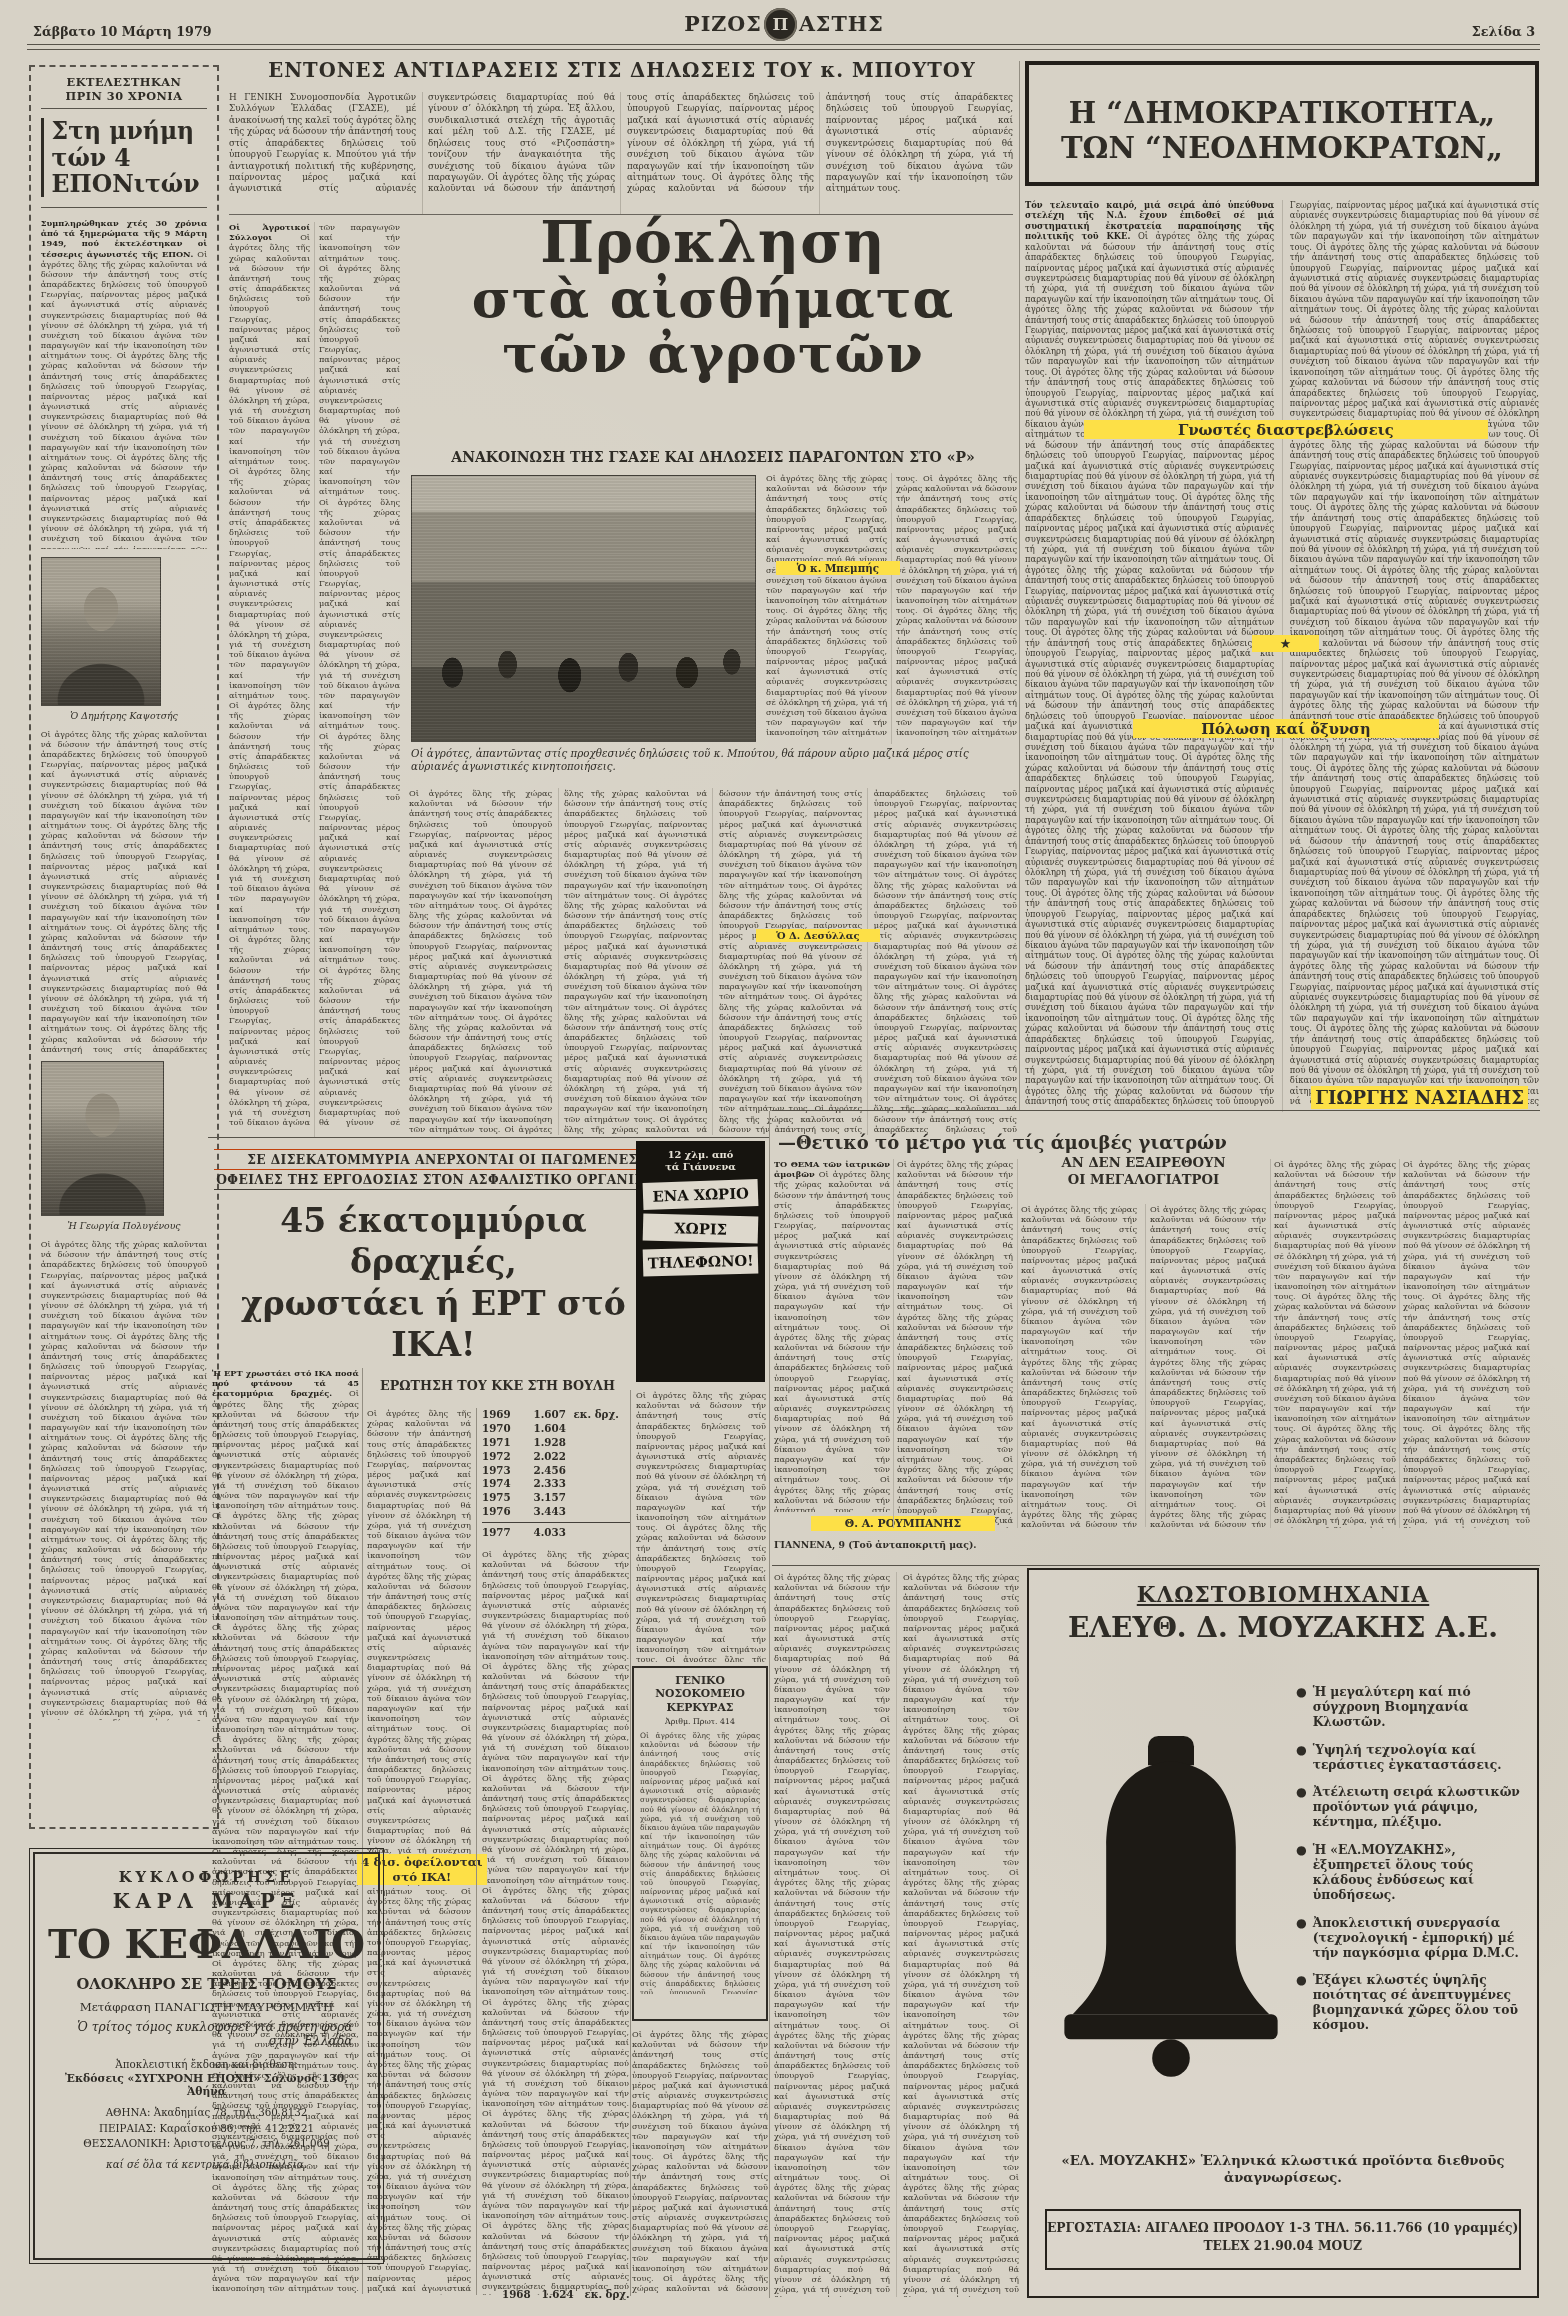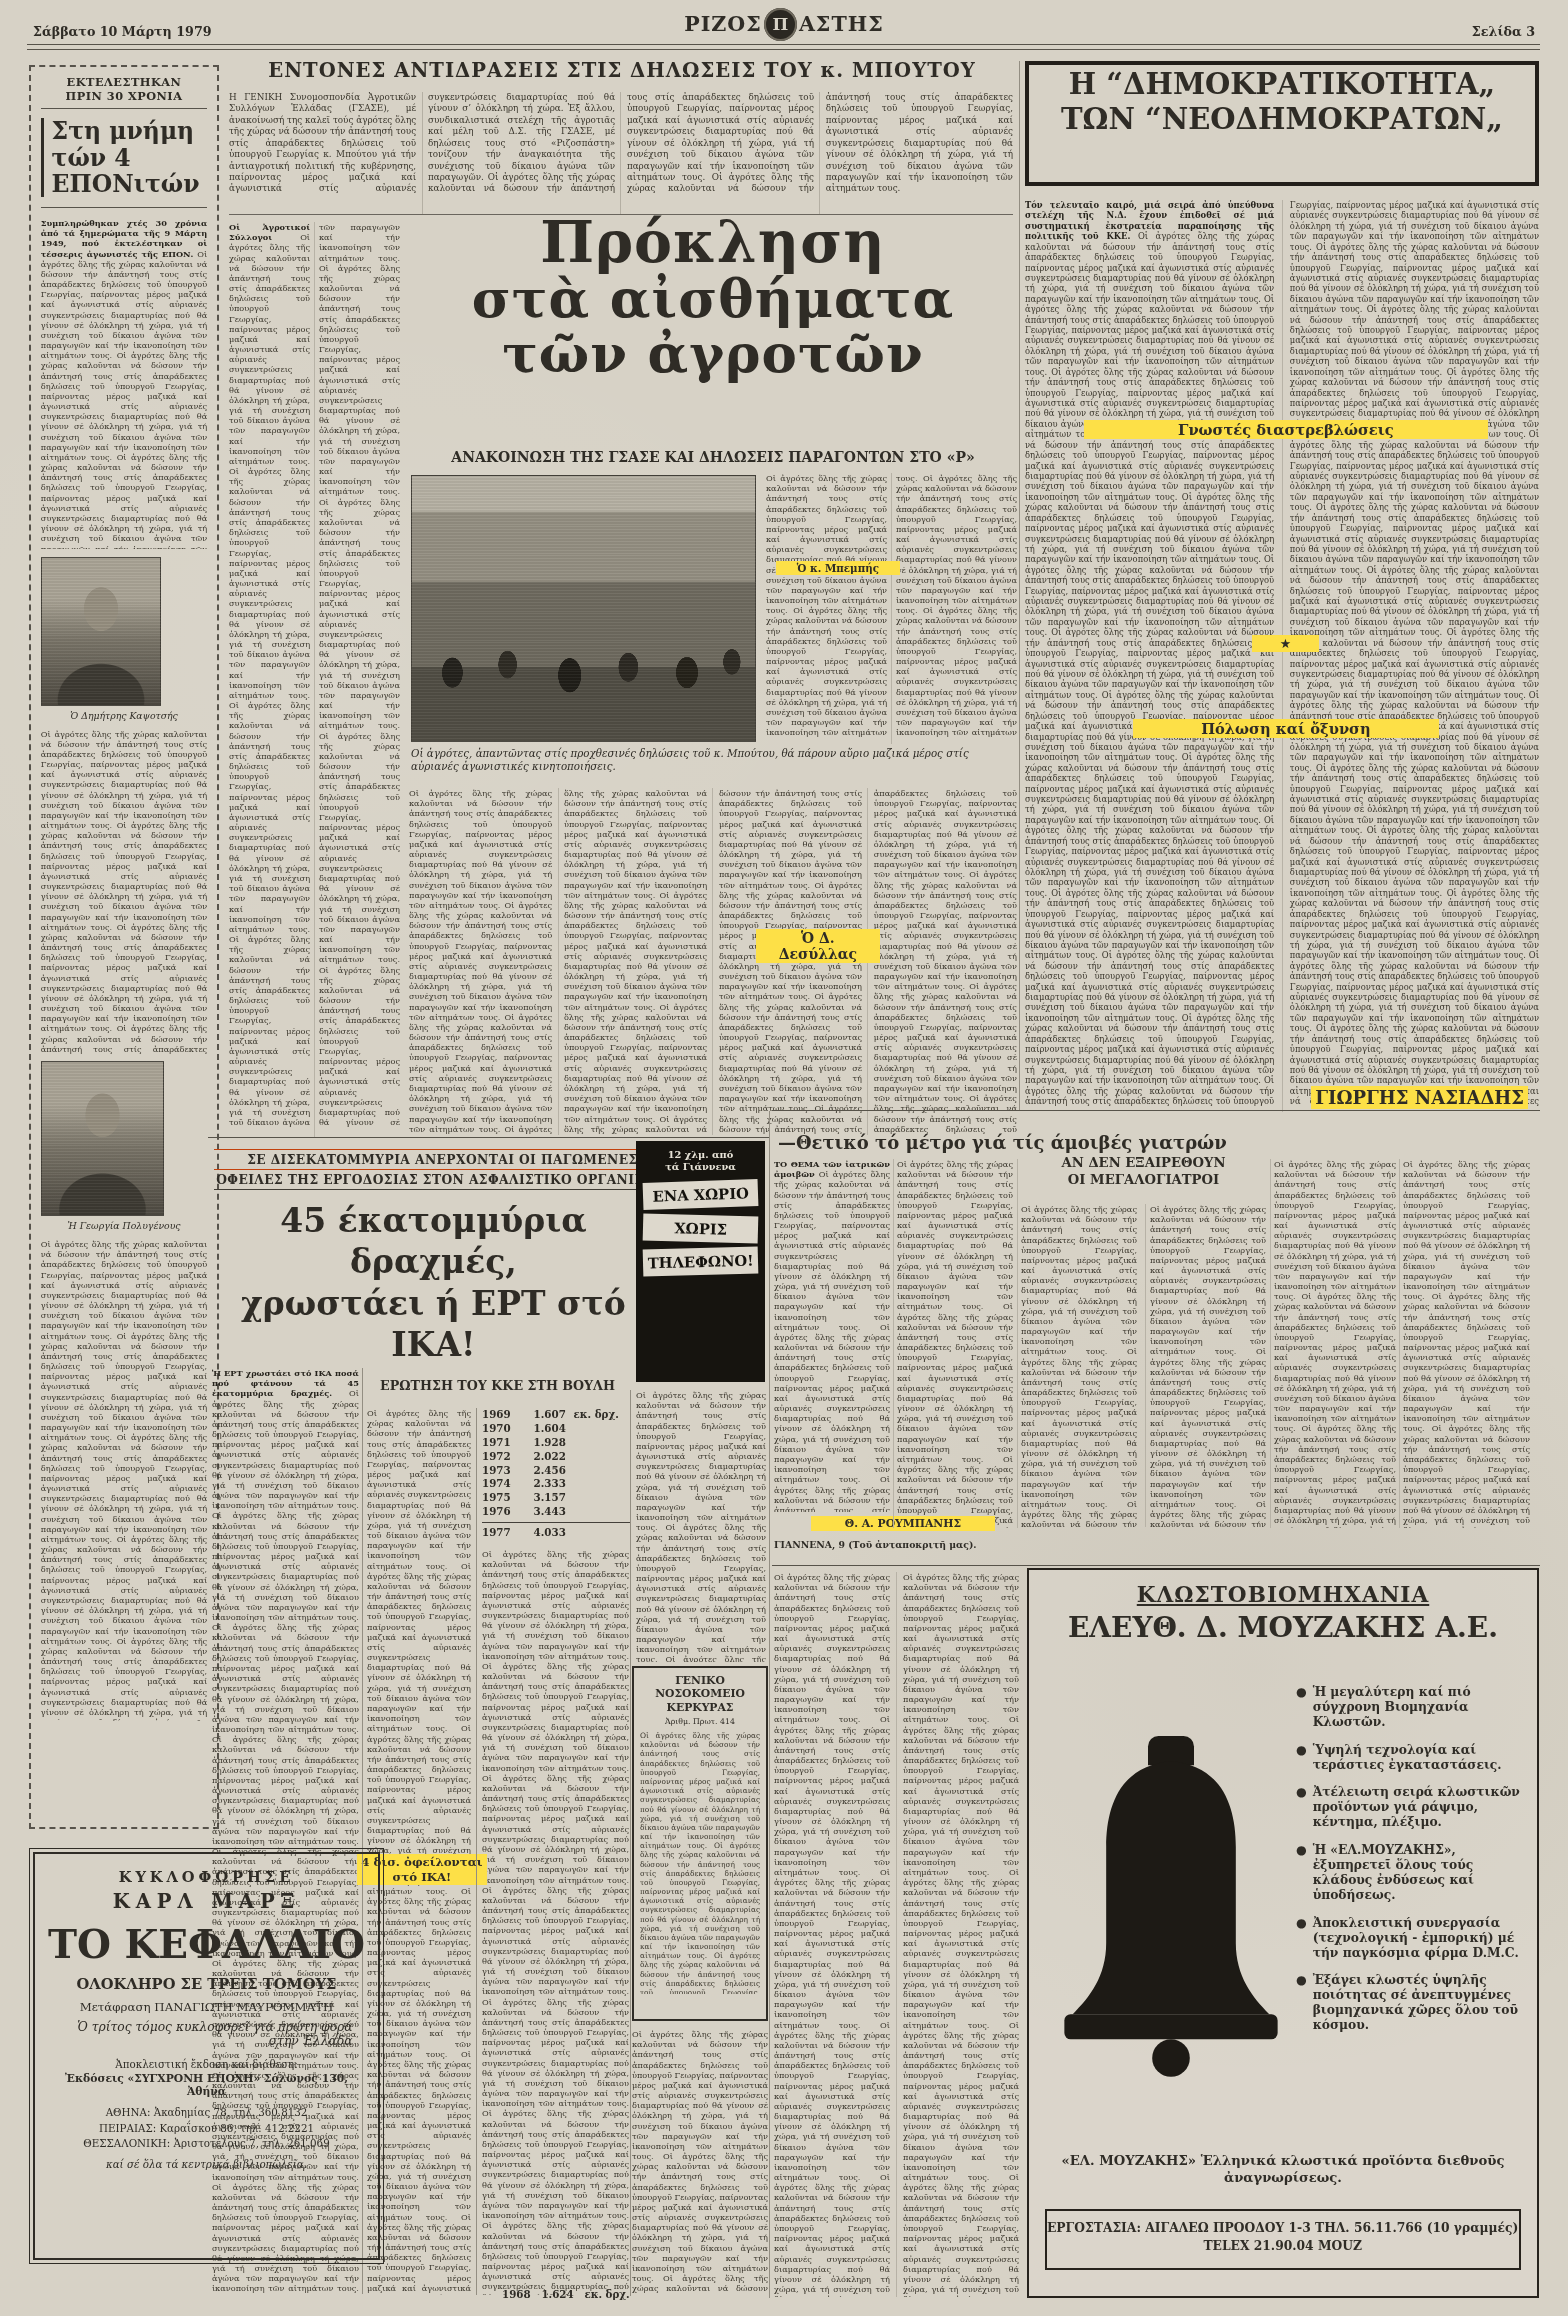--- a/index.html
+++ b/index.html
@@ -98,25 +98,25 @@
       <div style="font-size:57px;">Πρόκληση</div>
       <div style="font-size:53px;">στὰ αἰσθήματα</div>
       <div style="font-size:53px;">τῶν ἀγροτῶν</div>
     </div>
     <div class="abs c b" style="left:182px;top:390px;width:608px;font-size:14px;">ΑΝΑΚΟΙΝΩΣΗ ΤΗΣ ΓΣΑΣΕ ΚΑΙ ΔΗΛΩΣΕΙΣ ΠΑΡΑΓΟΝΤΩΝ ΣΤΟ «Ρ»</div>
     <div class="abs photo crowd" style="left:184px;top:416px;width:345px;height:267px;"></div>
     <div class="abs fill cols2" style="left:539px;top:414px;width:251px;height:271px;"><span>Οἱ ἀγρότες ὅλης τῆς χώρας καλοῦνται νά δώσουν τήν ἀπάντησή τους στίς ἀπαράδεκτες δηλώσεις τοῦ ὑπουργοῦ Γεωργίας, παίρνοντας μέρος μαζικά καί ἀγωνιστικά στίς αὐριανές συγκεντρώσεις διαμαρτυρίας πού θά γίνουν σέ ὁλόκληρη τή χώρα, γιά τή συνέχιση τοῦ δίκαιου ἀγώνα τῶν παραγωγῶν καί τήν ἱκανοποίηση τῶν αἰτημάτων τους. Οἱ ἀγρότες ὅλης τῆς χώρας καλοῦνται νά δώσουν τήν ἀπάντησή τους στίς ἀπαράδεκτες δηλώσεις τοῦ ὑπουργοῦ Γεωργίας, παίρνοντας μέρος μαζικά καί ἀγωνιστικά στίς αὐριανές συγκεντρώσεις διαμαρτυρίας πού θά γίνουν σέ ὁλόκληρη τή χώρα, γιά τή συνέχιση τοῦ δίκαιου ἀγώνα τῶν παραγωγῶν καί τήν ἱκανοποίηση τῶν αἰτημάτων τους. Οἱ ἀγρότες ὅλης τῆς χώρας καλοῦνται νά δώσουν τήν ἀπάντησή τους στίς ἀπαράδεκτες δηλώσεις τοῦ ὑπουργοῦ Γεωργίας, παίρνοντας μέρος μαζικά καί ἀγωνιστικά στίς αὐριανές συγκεντρώσεις διαμαρτυρίας πού θά γίνουν σέ ὁλόκληρη τή χώρα, γιά τή συνέχιση τοῦ δίκαιου ἀγώνα τῶν παραγωγῶν καί τήν ἱκανοποίηση τῶν αἰτημάτων τους. Οἱ ἀγρότες ὅλης τῆς χώρας καλοῦνται νά δώσουν τήν ἀπάντησή τους στίς ἀπαράδεκτες δηλώσεις τοῦ ὑπουργοῦ Γεωργίας, παίρνοντας μέρος μαζικά καί ἀγωνιστικά στίς αὐριανές συγκεντρώσεις διαμαρτυρίας πού θά γίνουν σέ ὁλόκληρη τή χώρα, γιά τή συνέχιση τοῦ δίκαιου ἀγώνα τῶν παραγωγῶν καί τήν ἱκανοποίηση τῶν αἰτημάτων τους. Οἱ ἀγρότες ὅλης τῆς χώρας καλοῦνται νά δώσουν τήν ἀπάντησή τους στίς ἀπαράδεκτες δηλώσεις τοῦ ὑπουργοῦ Γεωργίας, παίρνοντας μέρος μαζικά καί ἀγωνιστικά στίς αὐριανές συγκεντρώσεις διαμαρτυρίας πού θά γίνουν σέ ὁλόκληρη τή χώρα, γιά τή συνέχιση τοῦ δίκαιου ἀγώνα τῶν παραγωγῶν καί τήν ἱκανοποίηση τῶν αἰτημάτων τους. </span></div>
     <div class="abs c b ovl" style="left:549px;top:502px;width:116px;font-size:10.3px;">Ὁ κ. Μπεμπής</div>
     <div class="abs i" style="left:184px;top:688px;width:606px;font-size:10.3px;line-height:1.3;">Οἱ ἀγρότες, ἀπαντῶντας στίς προχθεσινές δηλώσεις τοῦ κ. Μπούτου, θά πάρουν αὔριο μαζικά μέρος στίς αὐριανές ἀγωνιστικές κινητοποιήσεις.</div>
     <div class="abs fill cols4" style="left:182px;top:729px;width:608px;height:347px;"><span>Οἱ ἀγρότες ὅλης τῆς χώρας καλοῦνται νά δώσουν τήν ἀπάντησή τους στίς ἀπαράδεκτες δηλώσεις τοῦ ὑπουργοῦ Γεωργίας, παίρνοντας μέρος μαζικά καί ἀγωνιστικά στίς αὐριανές συγκεντρώσεις διαμαρτυρίας πού θά γίνουν σέ ὁλόκληρη τή χώρα, γιά τή συνέχιση τοῦ δίκαιου ἀγώνα τῶν παραγωγῶν καί τήν ἱκανοποίηση τῶν αἰτημάτων τους. Οἱ ἀγρότες ὅλης τῆς χώρας καλοῦνται νά δώσουν τήν ἀπάντησή τους στίς ἀπαράδεκτες δηλώσεις τοῦ ὑπουργοῦ Γεωργίας, παίρνοντας μέρος μαζικά καί ἀγωνιστικά στίς αὐριανές συγκεντρώσεις διαμαρτυρίας πού θά γίνουν σέ ὁλόκληρη τή χώρα, γιά τή συνέχιση τοῦ δίκαιου ἀγώνα τῶν παραγωγῶν καί τήν ἱκανοποίηση τῶν αἰτημάτων τους. Οἱ ἀγρότες ὅλης τῆς χώρας καλοῦνται νά δώσουν τήν ἀπάντησή τους στίς ἀπαράδεκτες δηλώσεις τοῦ ὑπουργοῦ Γεωργίας, παίρνοντας μέρος μαζικά καί ἀγωνιστικά στίς αὐριανές συγκεντρώσεις διαμαρτυρίας πού θά γίνουν σέ ὁλόκληρη τή χώρα, γιά τή συνέχιση τοῦ δίκαιου ἀγώνα τῶν παραγωγῶν καί τήν ἱκανοποίηση τῶν αἰτημάτων τους. Οἱ ἀγρότες ὅλης τῆς χώρας καλοῦνται νά δώσουν τήν ἀπάντησή τους στίς ἀπαράδεκτες δηλώσεις τοῦ ὑπουργοῦ Γεωργίας, παίρνοντας μέρος μαζικά καί ἀγωνιστικά στίς αὐριανές συγκεντρώσεις διαμαρτυρίας πού θά γίνουν σέ ὁλόκληρη τή χώρα, γιά τή συνέχιση τοῦ δίκαιου ἀγώνα τῶν παραγωγῶν καί τήν ἱκανοποίηση τῶν αἰτημάτων τους. Οἱ ἀγρότες ὅλης τῆς χώρας καλοῦνται νά δώσουν τήν ἀπάντησή τους στίς ἀπαράδεκτες δηλώσεις τοῦ ὑπουργοῦ Γεωργίας, παίρνοντας μέρος μαζικά καί ἀγωνιστικά στίς αὐριανές συγκεντρώσεις διαμαρτυρίας πού θά γίνουν σέ ὁλόκληρη τή χώρα, γιά τή συνέχιση τοῦ δίκαιου ἀγώνα τῶν παραγωγῶν καί τήν ἱκανοποίηση τῶν αἰτημάτων τους. Οἱ ἀγρότες ὅλης τῆς χώρας καλοῦνται νά δώσουν τήν ἀπάντησή τους στίς ἀπαράδεκτες δηλώσεις τοῦ ὑπουργοῦ Γεωργίας, παίρνοντας μέρος μαζικά καί ἀγωνιστικά στίς αὐριανές συγκεντρώσεις διαμαρτυρίας πού θά γίνουν σέ ὁλόκληρη τή χώρα, γιά τή συνέχιση τοῦ δίκαιου ἀγώνα τῶν παραγωγῶν καί τήν ἱκανοποίηση τῶν αἰτημάτων τους. Οἱ ἀγρότες ὅλης τῆς χώρας καλοῦνται νά δώσουν τήν ἀπάντησή τους στίς ἀπαράδεκτες δηλώσεις τοῦ ὑπουργοῦ Γεωργίας, παίρνοντας μέρος μαζικά καί ἀγωνιστικά στίς αὐριανές συγκεντρώσεις διαμαρτυρίας πού θά γίνουν σέ ὁλόκληρη τή χώρα, γιά τή συνέχιση τοῦ δίκαιου ἀγώνα τῶν παραγωγῶν καί τήν ἱκανοποίηση τῶν αἰτημάτων τους. Οἱ ἀγρότες ὅλης τῆς χώρας καλοῦνται νά δώσουν τήν ἀπάντησή τους στίς ἀπαράδεκτες δηλώσεις τοῦ ὑπουργοῦ Γεωργίας, παίρνοντας μέρος μαζικά καί ἀγωνιστικά στίς αὐριανές συγκεντρώσεις διαμαρτυρίας πού θά γίνουν σέ ὁλόκληρη τή χώρα, γιά τή συνέχιση τοῦ δίκαιου ἀγώνα τῶν παραγωγῶν καί τήν ἱκανοποίηση τῶν αἰτημάτων τους. Οἱ ἀγρότες ὅλης τῆς χώρας καλοῦνται νά δώσουν τήν ἀπάντησή τους στίς ἀπαράδεκτες δηλώσεις τοῦ ὑπουργοῦ Γεωργίας, παίρνοντας μέρος μαζικά καί ἀγωνιστικά στίς αὐριανές συγκεντρώσεις διαμαρτυρίας πού θά γίνουν σέ ὁλόκληρη τή χώρα, γιά τή συνέχιση τοῦ δίκαιου ἀγώνα τῶν παραγωγῶν καί τήν ἱκανοποίηση τῶν αἰτημάτων τους. Οἱ ἀγρότες ὅλης τῆς χώρας καλοῦνται νά δώσουν τήν ἀπάντησή τους στίς ἀπαράδεκτες δηλώσεις τοῦ ὑπουργοῦ Γεωργίας, παίρνοντας μέρος μαζικά καί ἀγωνιστικά στίς αὐριανές συγκεντρώσεις διαμαρτυρίας πού θά γίνουν σέ ὁλόκληρη τή χώρα, γιά τή συνέχιση τοῦ δίκαιου ἀγώνα τῶν παραγωγῶν καί τήν ἱκανοποίηση τῶν αἰτημάτων τους. Οἱ ἀγρότες ὅλης τῆς χώρας καλοῦνται νά δώσουν τήν ἀπάντησή τους στίς ἀπαράδεκτες δηλώσεις τοῦ ὑπουργοῦ Γεωργίας, παίρνοντας μέρος μαζικά καί ἀγωνιστικά στίς αὐριανές συγκεντρώσεις διαμαρτυρίας πού θά γίνουν σέ ὁλόκληρη τή χώρα, γιά τή συνέχιση τοῦ δίκαιου ἀγώνα τῶν παραγωγῶν καί τήν ἱκανοποίηση τῶν αἰτημάτων τους. Οἱ ἀγρότες ὅλης τῆς χώρας καλοῦνται νά δώσουν τήν ἀπάντησή τους στίς ἀπαράδεκτες δηλώσεις τοῦ ὑπουργοῦ Γεωργίας, παίρνοντας μέρος μαζικά καί ἀγωνιστικά στίς αὐριανές συγκεντρώσεις διαμαρτυρίας πού θά γίνουν σέ ὁλόκληρη τή χώρα, γιά τή συνέχιση τοῦ δίκαιου ἀγώνα τῶν παραγωγῶν καί τήν ἱκανοποίηση τῶν αἰτημάτων τους. Οἱ ἀγρότες ὅλης τῆς χώρας καλοῦνται νά δώσουν τήν ἀπάντησή τους στίς ἀπαράδεκτες δηλώσεις τοῦ ὑπουργοῦ Γεωργίας, παίρνοντας μέρος μαζικά καί ἀγωνιστικά στίς αὐριανές συγκεντρώσεις διαμαρτυρίας πού θά γίνουν σέ ὁλόκληρη τή χώρα, γιά τή συνέχιση τοῦ δίκαιου ἀγώνα τῶν παραγωγῶν καί τήν ἱκανοποίηση τῶν αἰτημάτων τους. </span></div>
-    <div class="abs c b ovl" style="left:529px;top:870px;width:116px;font-size:14px;text-align:center;">Ὁ Δ. Δεσύλλας</div>
+    <div class="abs c b ovl" style="left:529px;top:870px;width:116px;font-size:10px;text-align:center;">Ὁ Δ. Δεσύλλας</div>
   </div>
 
   <div class="abs" style="left:1025px;top:61px;width:514px;height:1051px;">
-    <div class="abs c b" style="left:0;top:0;width:514px;height:125px;border:4.9px solid #231f1a;box-sizing:border-box;padding-top:2px;line-height:1.2;">
+    <div class="abs c b" style="left:0;top:0;width:514px;height:125px;border:4.9px solid #231f1a;box-sizing:border-box;padding-top:31px;line-height:1.2;">
       <div style="font-size:29px;">Η “ΔΗΜΟΚΡΑΤΙΚΟΤΗΤΑ„</div>
       <div style="font-size:29px;">ΤΩΝ “ΝΕΟΔΗΜΟΚΡΑΤΩΝ„</div>
     </div>
     <div class="abs fill cols2" style="left:0;top:139px;width:514px;height:912px;column-gap:15.7px;font-size:8.4px;">
       <b>Τόν τελευταῖο καιρό, μιά σειρά ἀπό ὑπεύθυνα στελέχη τῆς Ν.Δ. ἔχουν ἐπιδοθεῖ σέ μιά συστηματική ἐκστρατεία παραποίησης τῆς πολιτικῆς τοῦ ΚΚΕ.</b> <span>Οἱ ἀγρότες ὅλης τῆς χώρας καλοῦνται νά δώσουν τήν ἀπάντησή τους στίς ἀπαράδεκτες δηλώσεις τοῦ ὑπουργοῦ Γεωργίας, παίρνοντας μέρος μαζικά καί ἀγωνιστικά στίς αὐριανές συγκεντρώσεις διαμαρτυρίας πού θά γίνουν σέ ὁλόκληρη τή χώρα, γιά τή συνέχιση τοῦ δίκαιου ἀγώνα τῶν παραγωγῶν καί τήν ἱκανοποίηση τῶν αἰτημάτων τους. Οἱ ἀγρότες ὅλης τῆς χώρας καλοῦνται νά δώσουν τήν ἀπάντησή τους στίς ἀπαράδεκτες δηλώσεις τοῦ ὑπουργοῦ Γεωργίας, παίρνοντας μέρος μαζικά καί ἀγωνιστικά στίς αὐριανές συγκεντρώσεις διαμαρτυρίας πού θά γίνουν σέ ὁλόκληρη τή χώρα, γιά τή συνέχιση τοῦ δίκαιου ἀγώνα τῶν παραγωγῶν καί τήν ἱκανοποίηση τῶν αἰτημάτων τους. Οἱ ἀγρότες ὅλης τῆς χώρας καλοῦνται νά δώσουν τήν ἀπάντησή τους στίς ἀπαράδεκτες δηλώσεις τοῦ ὑπουργοῦ Γεωργίας, παίρνοντας μέρος μαζικά καί ἀγωνιστικά στίς αὐριανές συγκεντρώσεις διαμαρτυρίας πού θά γίνουν σέ ὁλόκληρη τή χώρα, γιά τή συνέχιση τοῦ δίκαιου ἀγώνα τῶν παραγωγῶν καί τήν ἱκανοποίηση τῶν αἰτημάτων τους. Οἱ ἀγρότες ὅλης τῆς χώρας καλοῦνται νά δώσουν τήν ἀπάντησή τους στίς ἀπαράδεκτες δηλώσεις τοῦ ὑπουργοῦ Γεωργίας, παίρνοντας μέρος μαζικά καί ἀγωνιστικά στίς αὐριανές συγκεντρώσεις διαμαρτυρίας πού θά γίνουν σέ ὁλόκληρη τή χώρα, γιά τή συνέχιση τοῦ δίκαιου ἀγώνα τῶν παραγωγῶν καί τήν ἱκανοποίηση τῶν αἰτημάτων τους. Οἱ ἀγρότες ὅλης τῆς χώρας καλοῦνται νά δώσουν τήν ἀπάντησή τους στίς ἀπαράδεκτες δηλώσεις τοῦ ὑπουργοῦ Γεωργίας, παίρνοντας μέρος μαζικά καί ἀγωνιστικά στίς αὐριανές συγκεντρώσεις διαμαρτυρίας πού θά γίνουν σέ ὁλόκληρη τή χώρα, γιά τή συνέχιση τοῦ δίκαιου ἀγώνα τῶν παραγωγῶν καί τήν ἱκανοποίηση τῶν αἰτημάτων τους. Οἱ ἀγρότες ὅλης τῆς χώρας καλοῦνται νά δώσουν τήν ἀπάντησή τους στίς ἀπαράδεκτες δηλώσεις τοῦ ὑπουργοῦ Γεωργίας, παίρνοντας μέρος μαζικά καί ἀγωνιστικά στίς αὐριανές συγκεντρώσεις διαμαρτυρίας πού θά γίνουν σέ ὁλόκληρη τή χώρα, γιά τή συνέχιση τοῦ δίκαιου ἀγώνα τῶν παραγωγῶν καί τήν ἱκανοποίηση τῶν αἰτημάτων τους. Οἱ ἀγρότες ὅλης τῆς χώρας καλοῦνται νά δώσουν τήν ἀπάντησή τους στίς ἀπαράδεκτες δηλώσεις τοῦ ὑπουργοῦ Γεωργίας, παίρνοντας μέρος μαζικά καί ἀγωνιστικά στίς αὐριανές συγκεντρώσεις διαμαρτυρίας πού θά γίνουν σέ ὁλόκληρη τή χώρα, γιά τή συνέχιση τοῦ δίκαιου ἀγώνα τῶν παραγωγῶν καί τήν ἱκανοποίηση τῶν αἰτημάτων τους. Οἱ ἀγρότες ὅλης τῆς χώρας καλοῦνται νά δώσουν τήν ἀπάντησή τους στίς ἀπαράδεκτες δηλώσεις τοῦ ὑπουργοῦ Γεωργίας, παίρνοντας μέρος μαζικά καί ἀγωνιστικά στίς αὐριανές συγκεντρώσεις διαμαρτυρίας πού θά γίνουν σέ ὁλόκληρη τή χώρα, γιά τή συνέχιση τοῦ δίκαιου ἀγώνα τῶν παραγωγῶν καί τήν ἱκανοποίηση τῶν αἰτημάτων τους. Οἱ ἀγρότες ὅλης τῆς χώρας καλοῦνται νά δώσουν τήν ἀπάντησή τους στίς ἀπαράδεκτες δηλώσεις τοῦ ὑπουργοῦ Γεωργίας, παίρνοντας μέρος μαζικά καί ἀγωνιστικά στίς αὐριανές συγκεντρώσεις διαμαρτυρίας πού θά γίνουν σέ ὁλόκληρη τή χώρα, γιά τή συνέχιση τοῦ δίκαιου ἀγώνα τῶν παραγωγῶν καί τήν ἱκανοποίηση τῶν αἰτημάτων τους. Οἱ ἀγρότες ὅλης τῆς χώρας καλοῦνται νά δώσουν τήν ἀπάντησή τους στίς ἀπαράδεκτες δηλώσεις τοῦ ὑπουργοῦ Γεωργίας, παίρνοντας μέρος μαζικά καί ἀγωνιστικά στίς αὐριανές συγκεντρώσεις διαμαρτυρίας πού θά γίνουν σέ ὁλόκληρη τή χώρα, γιά τή συνέχιση τοῦ δίκαιου ἀγώνα τῶν παραγωγῶν καί τήν ἱκανοποίηση τῶν αἰτημάτων τους. Οἱ ἀγρότες ὅλης τῆς χώρας καλοῦνται νά δώσουν τήν ἀπάντησή τους στίς ἀπαράδεκτες δηλώσεις τοῦ ὑπουργοῦ Γεωργίας, παίρνοντας μέρος μαζικά καί ἀγωνιστικά στίς αὐριανές συγκεντρώσεις διαμαρτυρίας πού θά γίνουν σέ ὁλόκληρη τή χώρα, γιά τή συνέχιση τοῦ δίκαιου ἀγώνα τῶν παραγωγῶν καί τήν ἱκανοποίηση τῶν αἰτημάτων τους. Οἱ ἀγρότες ὅλης τῆς χώρας καλοῦνται νά δώσουν τήν ἀπάντησή τους στίς ἀπαράδεκτες δηλώσεις τοῦ ὑπουργοῦ Γεωργίας, παίρνοντας μέρος μαζικά καί ἀγωνιστικά στίς αὐριανές συγκεντρώσεις διαμαρτυρίας πού θά γίνουν σέ ὁλόκληρη τή χώρα, γιά τή συνέχιση τοῦ δίκαιου ἀγώνα τῶν παραγωγῶν καί τήν ἱκανοποίηση τῶν αἰτημάτων τους. Οἱ ἀγρότες ὅλης τῆς χώρας καλοῦνται νά δώσουν τήν ἀπάντησή τους στίς ἀπαράδεκτες δηλώσεις τοῦ ὑπουργοῦ Γεωργίας, παίρνοντας μέρος μαζικά καί ἀγωνιστικά στίς αὐριανές συγκεντρώσεις διαμαρτυρίας πού θά γίνουν σέ ὁλόκληρη τή χώρα, γιά τή συνέχιση τοῦ δίκαιου ἀγώνα τῶν παραγωγῶν καί τήν ἱκανοποίηση τῶν αἰτημάτων τους. Οἱ ἀγρότες ὅλης τῆς χώρας καλοῦνται νά δώσουν τήν ἀπάντησή τους στίς ἀπαράδεκτες δηλώσεις τοῦ ὑπουργοῦ Γεωργίας, παίρνοντας μέρος μαζικά καί ἀγωνιστικά στίς αὐριανές συγκεντρώσεις διαμαρτυρίας πού θά γίνουν σέ ὁλόκληρη τή χώρα, γιά τή συνέχιση τοῦ δίκαιου ἀγώνα τῶν παραγωγῶν καί τήν ἱκανοποίηση τῶν αἰτημάτων τους. Οἱ ἀγρότες ὅλης τῆς χώρας καλοῦνται νά δώσουν τήν ἀπάντησή τους στίς ἀπαράδεκτες δηλώσεις τοῦ ὑπουργοῦ Γεωργίας, παίρνοντας μέρος μαζικά καί ἀγωνιστικά στίς αὐριανές συγκεντρώσεις διαμαρτυρίας πού θά γίνουν σέ ὁλόκληρη τή χώρα, γιά τή συνέχιση τοῦ δίκαιου ἀγώνα τῶν παραγωγῶν καί τήν ἱκανοποίηση τῶν αἰτημάτων τους. Οἱ ἀγρότες ὅλης τῆς χώρας καλοῦνται νά δώσουν τήν ἀπάντησή τους στίς ἀπαράδεκτες δηλώσεις τοῦ ὑπουργοῦ Γεωργίας, παίρνοντας μέρος μαζικά καί ἀγωνιστικά στίς αὐριανές συγκεντρώσεις διαμαρτυρίας πού θά γίνουν σέ ὁλόκληρη τή χώρα, γιά τή συνέχιση τοῦ δίκαιου ἀγώνα τῶν παραγωγῶν καί τήν ἱκανοποίηση τῶν αἰτημάτων τους. Οἱ ἀγρότες ὅλης τῆς χώρας καλοῦνται νά δώσουν τήν ἀπάντησή τους στίς ἀπαράδεκτες δηλώσεις τοῦ ὑπουργοῦ Γεωργίας, παίρνοντας μέρος μαζικά καί ἀγωνιστικά στίς αὐριανές συγκεντρώσεις διαμαρτυρίας πού θά γίνουν σέ ὁλόκληρη τή χώρα, γιά τή συνέχιση τοῦ δίκαιου ἀγώνα τῶν παραγωγῶν καί τήν ἱκανοποίηση τῶν αἰτημάτων τους. Οἱ ἀγρότες ὅλης τῆς χώρας καλοῦνται νά δώσουν τήν ἀπάντησή τους στίς ἀπαράδεκτες δηλώσεις τοῦ ὑπουργοῦ Γεωργίας, παίρνοντας μέρος μαζικά καί ἀγωνιστικά στίς αὐριανές συγκεντρώσεις διαμαρτυρίας πού θά γίνουν σέ ὁλόκληρη τή χώρα, γιά τή συνέχιση τοῦ δίκαιου ἀγώνα τῶν παραγωγῶν καί τήν ἱκανοποίηση τῶν αἰτημάτων τους. Οἱ ἀγρότες ὅλης τῆς χώρας καλοῦνται νά δώσουν τήν ἀπάντησή τους στίς ἀπαράδεκτες δηλώσεις τοῦ ὑπουργοῦ Γεωργίας, παίρνοντας μέρος μαζικά καί ἀγωνιστικά στίς αὐριανές συγκεντρώσεις διαμαρτυρίας πού θά γίνουν σέ ὁλόκληρη τή χώρα, γιά τή συνέχιση τοῦ δίκαιου ἀγώνα τῶν παραγωγῶν καί τήν ἱκανοποίηση τῶν αἰτημάτων τους. Οἱ ἀγρότες ὅλης τῆς χώρας καλοῦνται νά δώσουν τήν ἀπάντησή τους στίς ἀπαράδεκτες δηλώσεις τοῦ ὑπουργοῦ Γεωργίας, παίρνοντας μέρος μαζικά καί ἀγωνιστικά στίς αὐριανές συγκεντρώσεις διαμαρτυρίας πού θά γίνουν σέ ὁλόκληρη τή χώρα, γιά τή συνέχιση τοῦ δίκαιου ἀγώνα τῶν παραγωγῶν καί τήν ἱκανοποίηση τῶν αἰτημάτων τους. Οἱ ἀγρότες ὅλης τῆς χώρας καλοῦνται νά δώσουν τήν ἀπάντησή τους στίς ἀπαράδεκτες δηλώσεις τοῦ ὑπουργοῦ Γεωργίας, παίρνοντας μέρος μαζικά καί ἀγωνιστικά στίς αὐριανές συγκεντρώσεις διαμαρτυρίας πού θά γίνουν σέ ὁλόκληρη τή χώρα, γιά τή συνέχιση τοῦ δίκαιου ἀγώνα τῶν παραγωγῶν καί τήν ἱκανοποίηση τῶν αἰτημάτων τους. Οἱ ἀγρότες ὅλης τῆς χώρας καλοῦνται νά δώσουν τήν ἀπάντησή τους στίς ἀπαράδεκτες δηλώσεις τοῦ ὑπουργοῦ Γεωργίας, παίρνοντας μέρος μαζικά καί ἀγωνιστικά στίς αὐριανές συγκεντρώσεις διαμαρτυρίας πού θά γίνουν σέ ὁλόκληρη τή χώρα, γιά τή συνέχιση τοῦ δίκαιου ἀγώνα τῶν παραγωγῶν καί τήν ἱκανοποίηση τῶν αἰτημάτων τους. Οἱ ἀγρότες ὅλης τῆς χώρας καλοῦνται νά δώσουν τήν ἀπάντησή τους στίς ἀπαράδεκτες δηλώσεις τοῦ ὑπουργοῦ Γεωργίας, παίρνοντας μέρος μαζικά καί ἀγωνιστικά στίς αὐριανές συγκεντρώσεις διαμαρτυρίας πού θά γίνουν σέ ὁλόκληρη τή χώρα, γιά τή συνέχιση τοῦ δίκαιου ἀγώνα τῶν παραγωγῶν καί τήν ἱκανοποίηση τῶν αἰτημάτων τους. Οἱ ἀγρότες ὅλης τῆς χώρας καλοῦνται νά δώσουν τήν ἀπάντησή τους στίς ἀπαράδεκτες δηλώσεις τοῦ ὑπουργοῦ Γεωργίας, παίρνοντας μέρος μαζικά καί ἀγωνιστικά στίς αὐριανές συγκεντρώσεις διαμαρτυρίας πού θά γίνουν σέ ὁλόκληρη τή χώρα, γιά τή συνέχιση τοῦ δίκαιου ἀγώνα τῶν παραγωγῶν καί τήν ἱκανοποίηση τῶν αἰτημάτων τους. Οἱ ἀγρότες ὅλης τῆς χώρας καλοῦνται νά δώσουν τήν ἀπάντησή τους στίς ἀπαράδεκτες δηλώσεις τοῦ ὑπουργοῦ Γεωργίας, παίρνοντας μέρος μαζικά καί ἀγωνιστικά στίς αὐριανές συγκεντρώσεις διαμαρτυρίας πού θά γίνουν σέ ὁλόκληρη τή χώρα, γιά τή συνέχιση τοῦ δίκαιου ἀγώνα τῶν παραγωγῶν καί τήν ἱκανοποίηση τῶν αἰτημάτων τους. Οἱ ἀγρότες ὅλης τῆς χώρας καλοῦνται νά δώσουν τήν ἀπάντησή τους στίς ἀπαράδεκτες δηλώσεις τοῦ ὑπουργοῦ Γεωργίας, παίρνοντας μέρος μαζικά καί ἀγωνιστικά στίς αὐριανές συγκεντρώσεις διαμαρτυρίας πού θά γίνουν σέ ὁλόκληρη τή χώρα, γιά τή συνέχιση τοῦ δίκαιου ἀγώνα τῶν παραγωγῶν καί τήν ἱκανοποίηση τῶν αἰτημάτων τους. Οἱ ἀγρότες ὅλης τῆς χώρας καλοῦνται νά δώσουν τήν ἀπάντησή τους στίς ἀπαράδεκτες δηλώσεις τοῦ ὑπουργοῦ Γεωργίας, παίρνοντας μέρος μαζικά καί ἀγωνιστικά στίς αὐριανές συγκεντρώσεις διαμαρτυρίας πού θά γίνουν σέ ὁλόκληρη τή χώρα, γιά τή συνέχιση τοῦ δίκαιου ἀγώνα τῶν παραγωγῶν καί τήν ἱκανοποίηση τῶν αἰτημάτων τους. Οἱ ἀγρότες ὅλης τῆς χώρας καλοῦνται νά δώσουν τήν ἀπάντησή τους στίς ἀπαράδεκτες δηλώσεις τοῦ ὑπουργοῦ Γεωργίας, παίρνοντας μέρος μαζικά καί ἀγωνιστικά στίς αὐριανές συγκεντρώσεις διαμαρτυρίας πού θά γίνουν σέ ὁλόκληρη τή χώρα, γιά τή συνέχιση τοῦ δίκαιου ἀγώνα τῶν παραγωγῶν καί τήν ἱκανοποίηση τῶν αἰτημάτων τους. </span>
     </div>
     <div class="abs c b ovl" style="left:59px;top:359px;width:396px;font-size:14.7px;">Γνωστές διαστρεβλώσεις</div>
     <div class="abs c ovl" style="left:227px;top:574px;width:59px;font-size:12.7px;">★</div>
     <div class="abs c b ovl" style="left:108px;top:658px;width:298px;font-size:14.7px;">Πόλωση καί ὄξυνση</div>
     <div class="abs b ovl" style="right:11px;top:1025px;font-size:18px;">ΓΙΩΡΓΗΣ ΝΑΣΙΑΔΗΣ</div>

